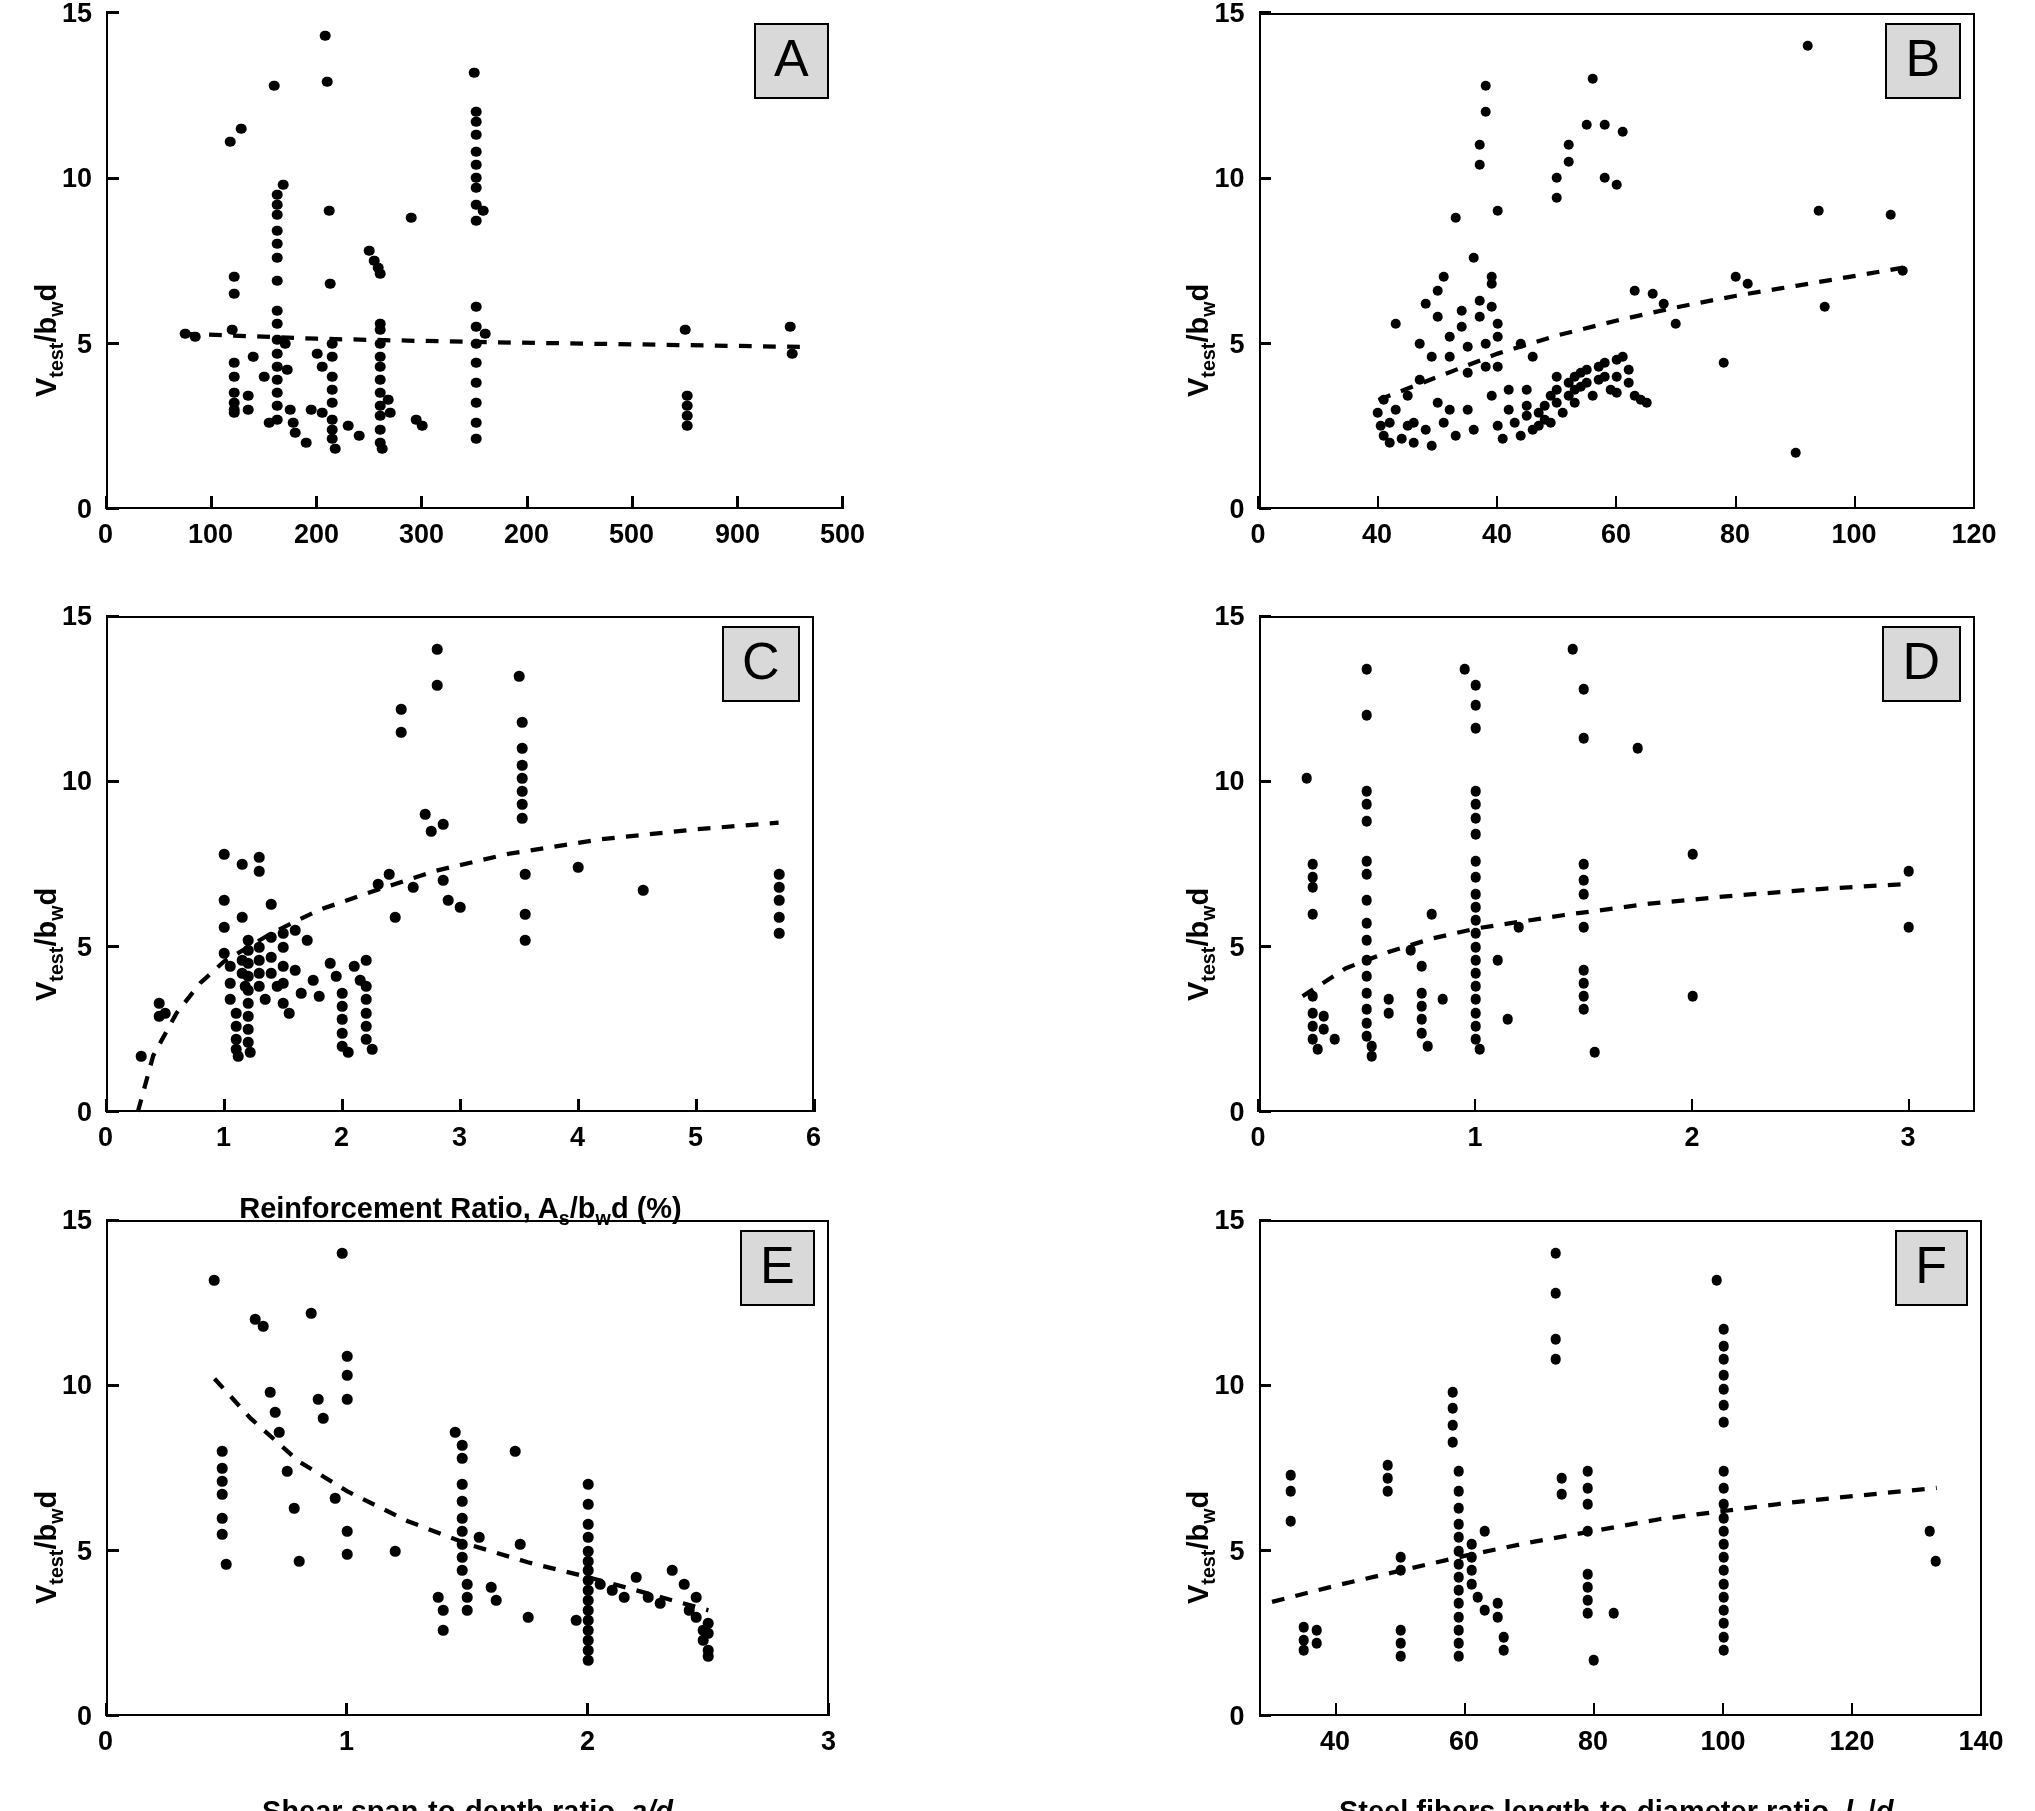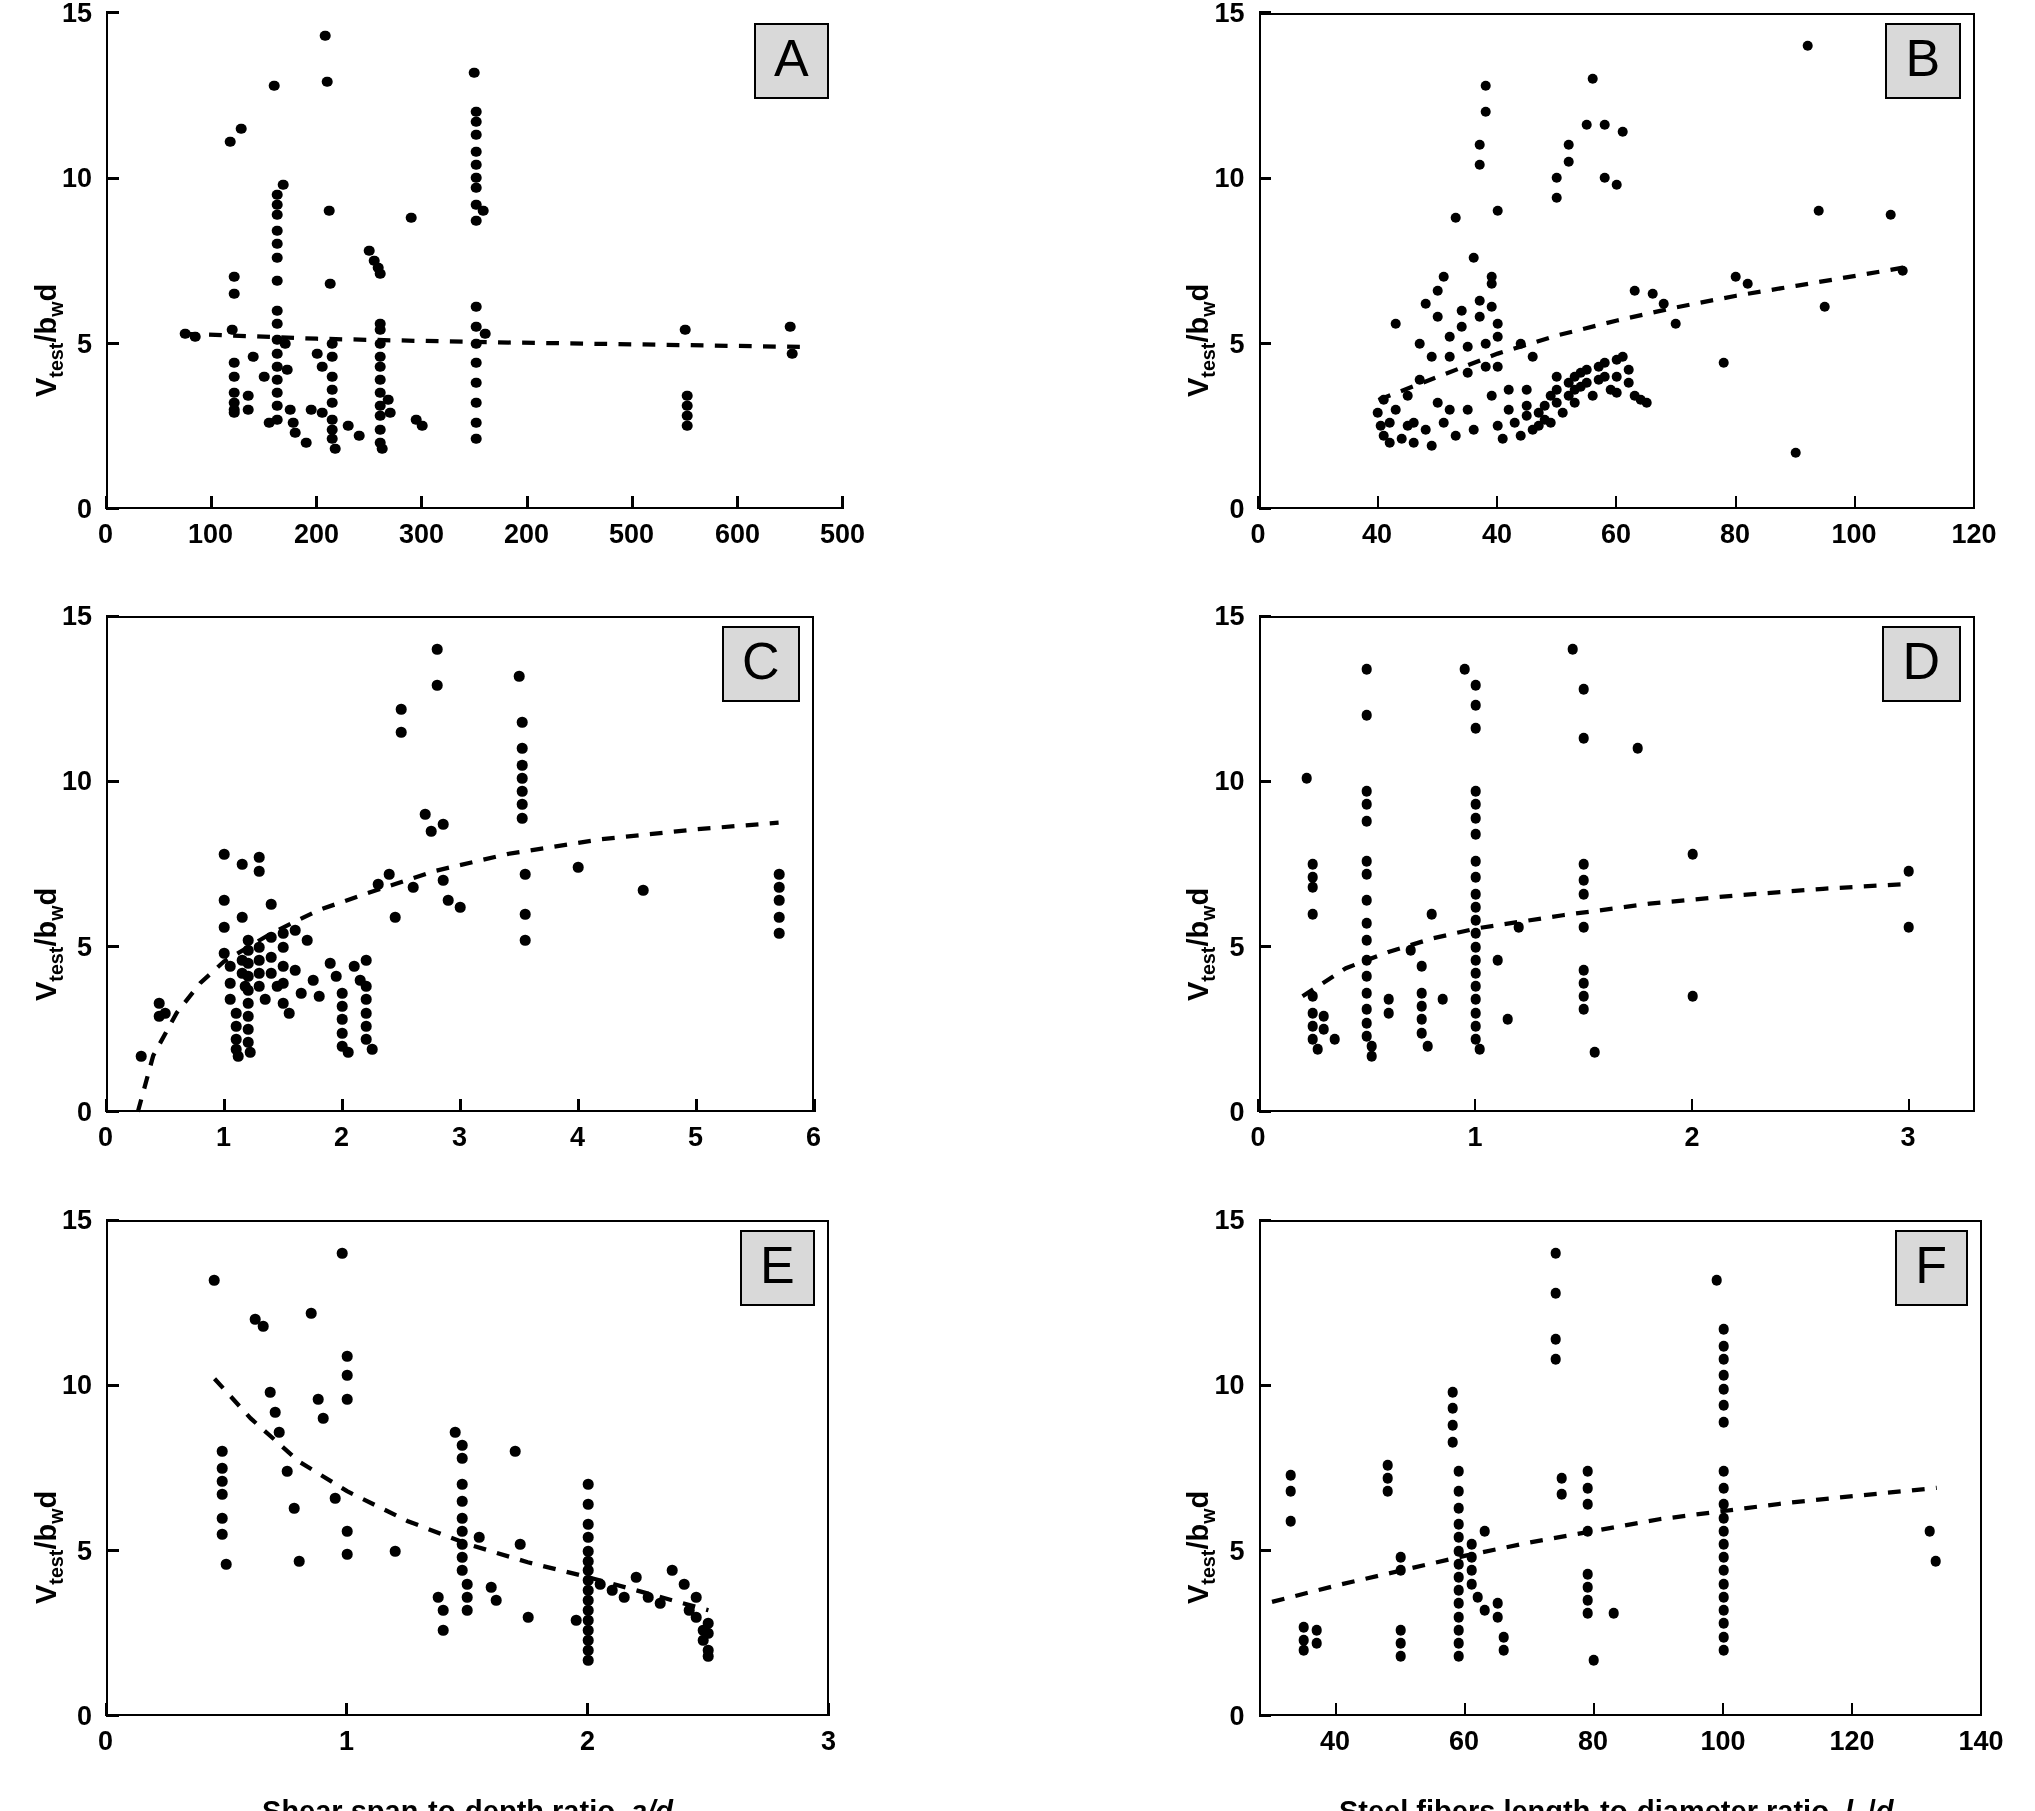--- a/index.html
+++ b/index.html
@@ -38,21 +38,21 @@
         <div class="ticklabel" style="left: 105px; top: 506px; width: 113px; margin-left: -57px; transform: none;">100</div>
         <div class="tick" style="left: 209px; top: 483px; width: 2.8px; height: 12.8px;"></div>
         <div class="ticklabel" style="left: 211px; top: 506px; width: 113px; margin-left: -57px; transform: none;">200</div>
         <div class="tick" style="left: 314px; top: 483px; width: 2.8px; height: 12.8px;"></div>
         <div class="ticklabel" style="left: 316px; top: 506px; width: 113px; margin-left: -57px; transform: none;">300</div>
         <div class="tick" style="left: 420px; top: 483px; width: 2.8px; height: 12.8px;"></div>
         <div class="ticklabel" style="left: 421px; top: 506px; width: 113px; margin-left: -57px; transform: none;">200</div>
         <div class="tick" style="left: 525px; top: 483px; width: 2.8px; height: 12.8px;"></div>
         <div class="ticklabel" style="left: 526px; top: 506px; width: 113px; margin-left: -57px; transform: none;">500</div>
         <div class="tick" style="left: 630px; top: 483px; width: 2.8px; height: 12.8px;"></div>
-        <div class="ticklabel" style="left: 632px; top: 506px; width: 113px; margin-left: -57px; transform: none;">600</div>
+        <div class="ticklabel" style="left: 632px; top: 506px; width: 113px; margin-left: -57px; transform: none;">900</div>
         <div class="tick" style="left: 735px; top: 483px; width: 2.8px; height: 12.8px;"></div>
         <div class="ticklabel" style="left: 737px; top: 506px; width: 113px; margin-left: -57px; transform: none;">500</div>
         <div class="tick" style="left: 0px; top: 494px; width: 12.8px; height: 2.8px;"></div>
         <div class="ticklabel y" style="left: -78px; top: 496px; width: 64px;">0</div>
         <div class="tick" style="left: 0px; top: 329px; width: 12.8px; height: 2.8px;"></div>
         <div class="ticklabel y" style="left: -78px; top: 331px; width: 64px;">5</div>
         <div class="tick" style="left: 0px; top: 164px; width: 12.8px; height: 2.8px;"></div>
         <div class="ticklabel y" style="left: -78px; top: 165px; width: 64px;">10</div>
         <div class="tick" style="left: 0px; top: -1.4px; width: 12.8px; height: 2.8px;"></div>
         <div class="ticklabel y" style="left: -78px; top: 0px; width: 64px;">15</div>
@@ -454,20 +454,23 @@
         <div class="dot" style="left: 419px; top: 298px;"></div>
         <div class="dot" style="left: 419px; top: 324px;"></div>
         <div class="dot" style="left: 472px; top: 251px;"></div>
         <div class="dot" style="left: 537px; top: 274px;"></div>
         <div class="dot" style="left: 673px; top: 258px;"></div>
         <div class="dot" style="left: 673px; top: 271px;"></div>
         <div class="dot" style="left: 673px; top: 284px;"></div>
         <div class="dot" style="left: 673px; top: 301px;"></div>
         <div class="dot" style="left: 673px; top: 317px;"></div>
       </div>
+    <div class="axtitle" style="left:85px;width:751px;top:588px;">
+      <span>Reinforcement Ratio, A</span><span class="sub">s</span><span>/b</span><span class="sub">w</span><span>d (%)</span>
+    </div>
     <div class="ytitle" style="left:30px;top:397px;">
       <span>V</span><span class="sub">test</span><span>/b</span><span class="sub">w</span><span>d</span>
     </div>
   </div>
 
   <div class="panel">
     <div class="plotwrap" id="wrapD" style="left:241px;top:12.8px;width:716px;height:496px;">
       <div class="axes boxed" id="axD" style="left:0;top:0;width:716px;height:496px;"></div>
       <svg class="trend" id="trendD" width="716" height="496" viewBox="0 0 1010 700">
           <path d="M61.2 536.7 L122.4 497.0 L183.6 473.7 L244.8 455.0 L306.1 441.0 L428.5 422.3 L550.9 406.0 L673.3 394.3 L795.8 385.0 L918.2 378.0" fill="none" stroke="#000" stroke-width="6" stroke-dasharray="18 16"></path>

